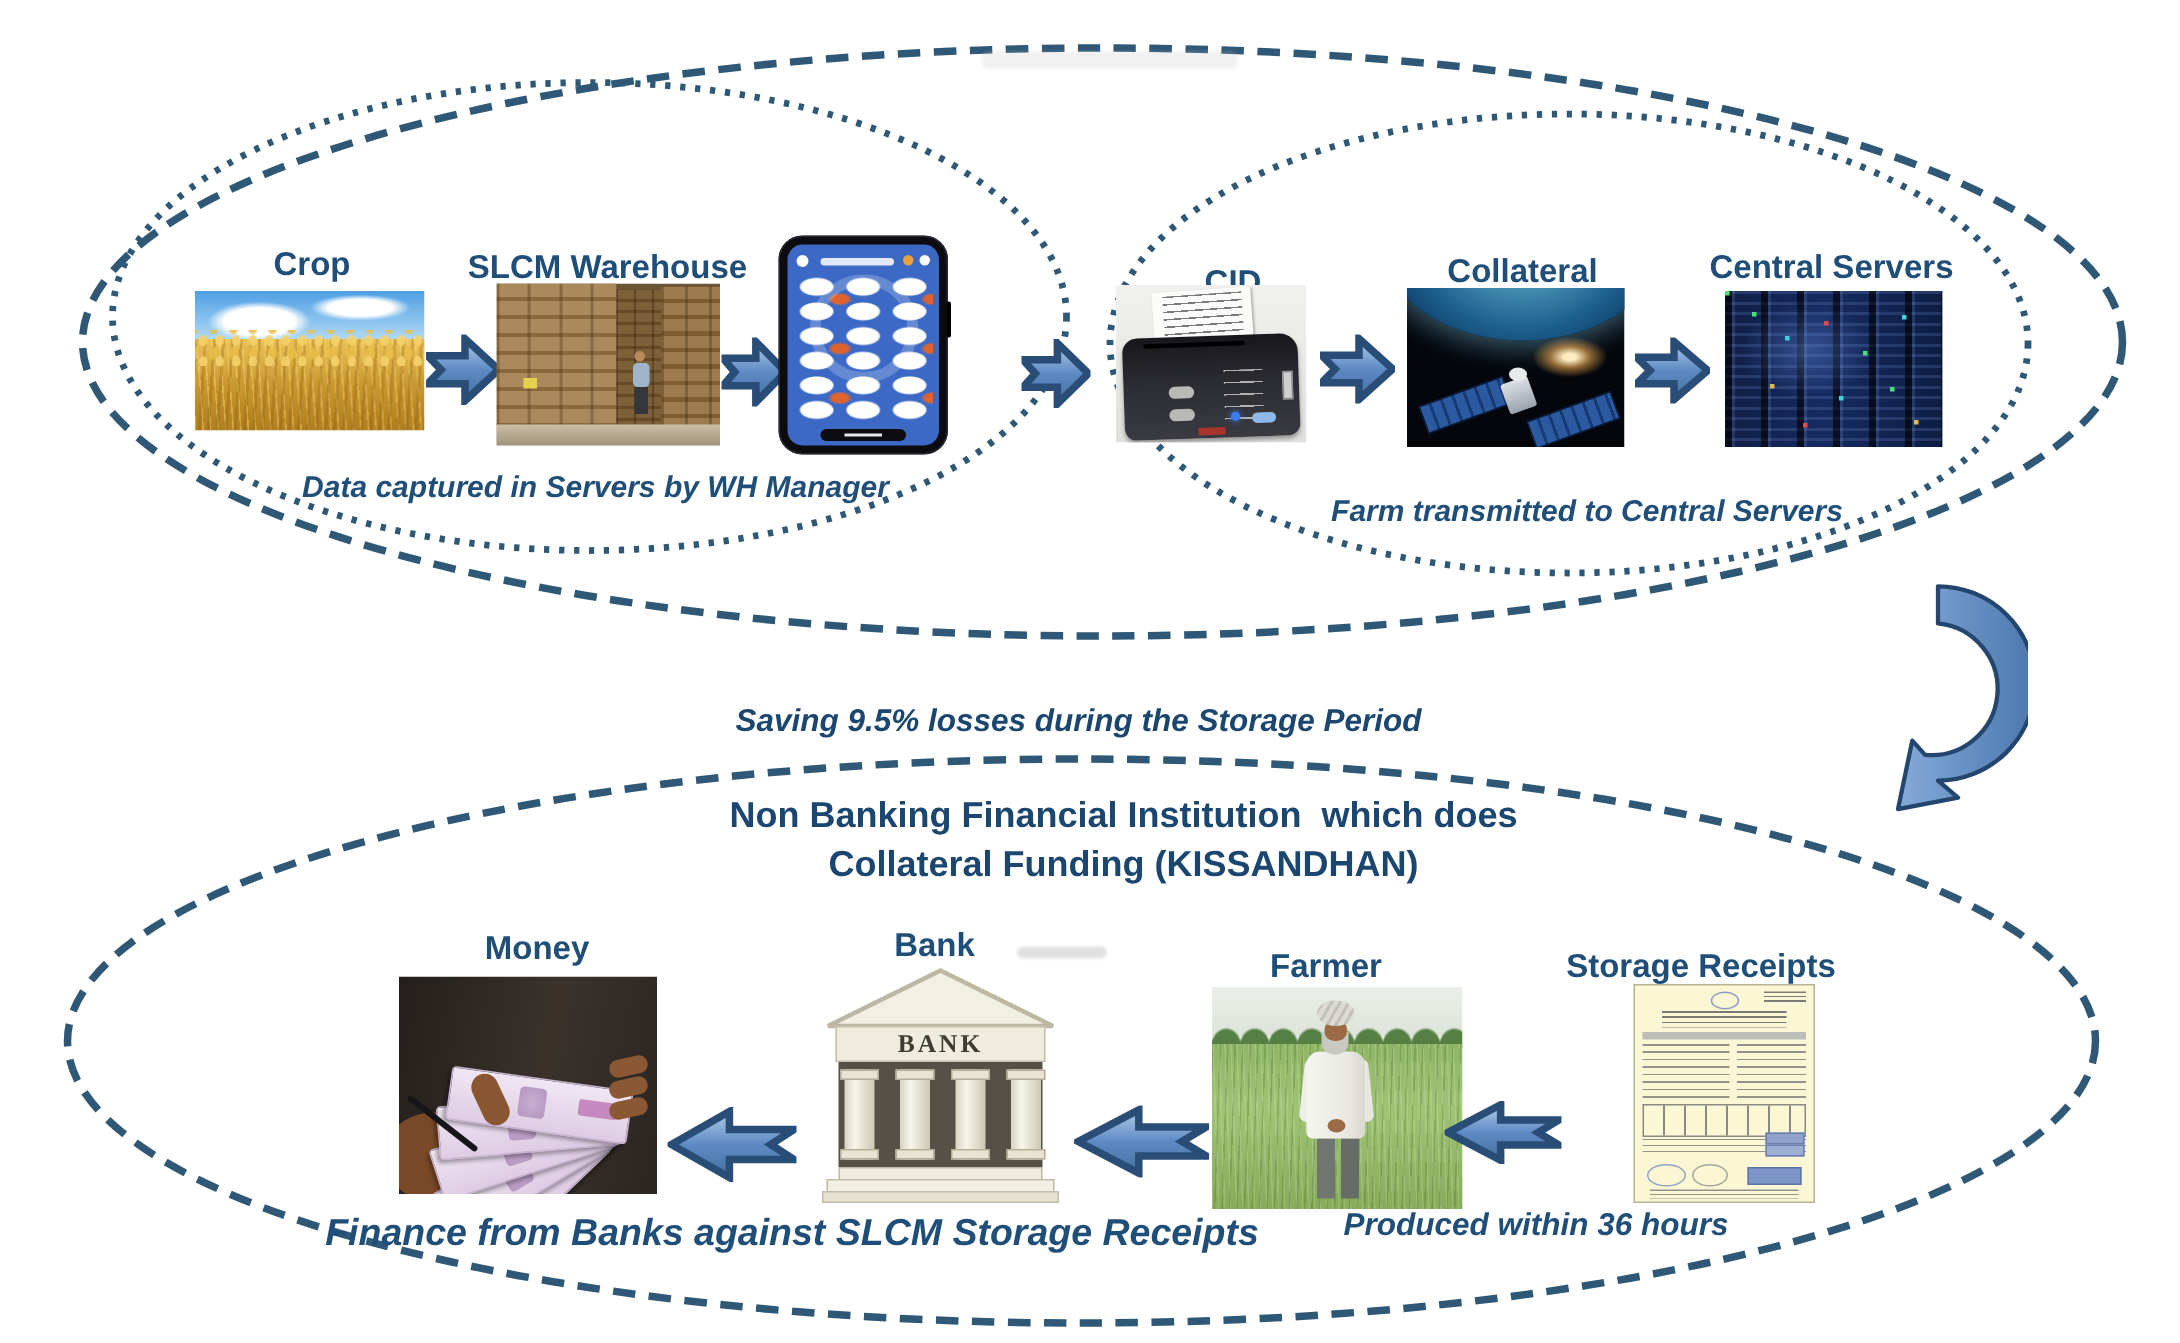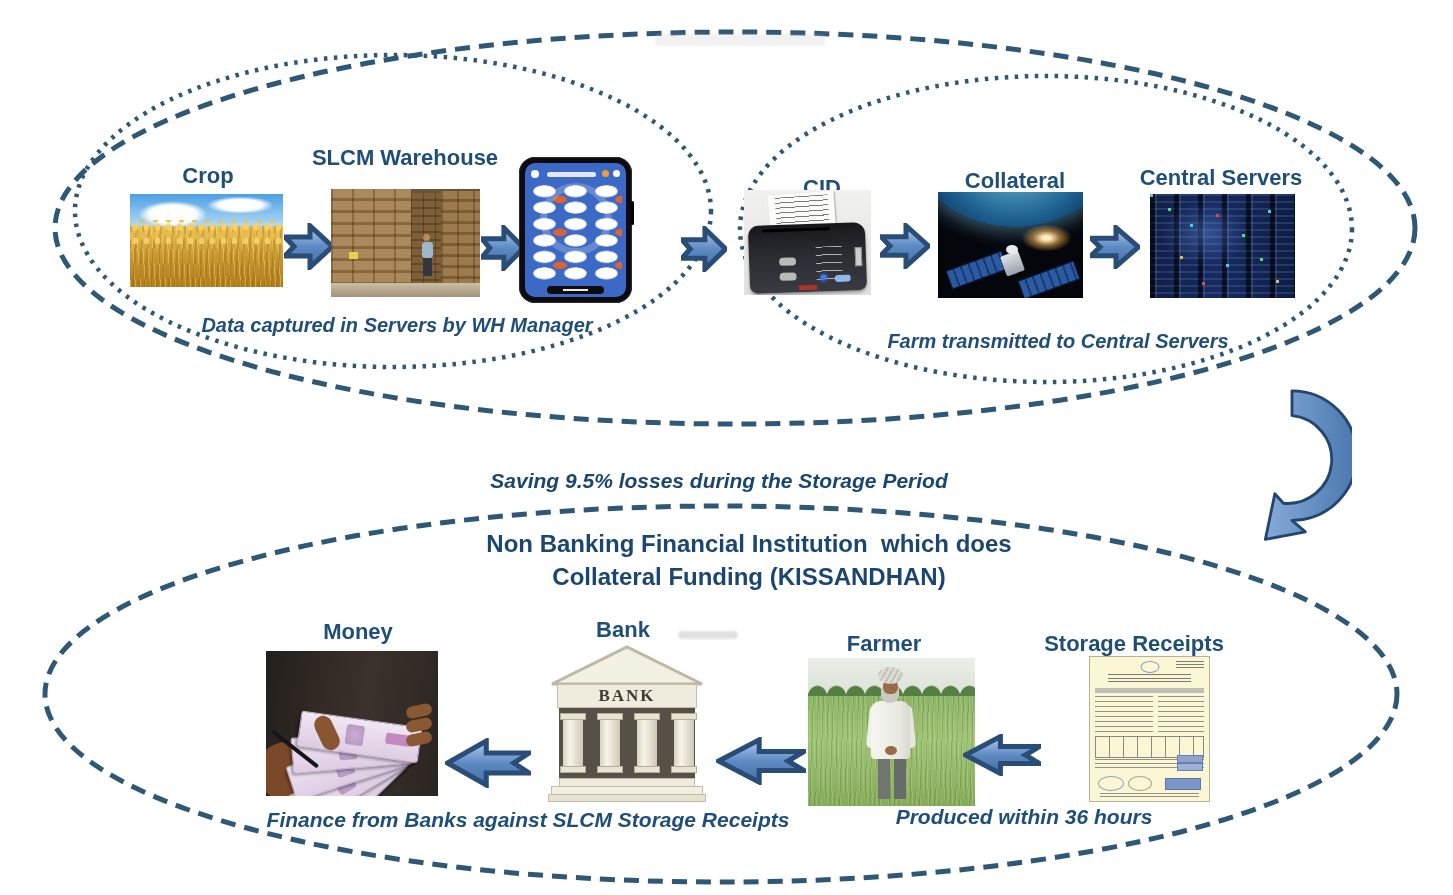--- a/index.html
+++ b/index.html
@@ -221,21 +221,21 @@
   <div class="imgbox" style="left:130px;top:194px;width:153px;height:93px">
     <div class="crop-sky"></div>
     <div class="crop-field"></div>
     <div class="crop-heads"></div>
   </div>
 
   <svg class="flow-arrow" style="left:284px;top:223px" width="50" height="47" viewBox="0 0 100 100" preserveAspectRatio="none">
     <polygon points="2,30 52,30 52,6 97,50 52,94 52,70 2,70 20,50" fill="url(#agrad)" stroke="#2A4D78" stroke-width="5" vector-effect="non-scaling-stroke"></polygon>
   </svg>
 
-  <div class="nodelbl" style="left:405px;top:145px">SLCM Warehouse</div>
+  <div class="nodelbl" style="left:405px;top:165px">SLCM Warehouse</div>
   <div class="imgbox" style="left:331px;top:189px;width:149px;height:108px">
     <div class="wh-bg"></div>
     <div class="wh-wl"></div>
     <div class="wh-ai"></div>
     <div class="wh-wr"></div>
     <div class="wh-floor"></div>
     <div class="wh-head"></div>
     <div class="wh-shirt"></div>
     <div class="wh-pants"></div>
     <div class="wh-tag"></div>
@@ -403,16 +403,16 @@
     <div class="rcp-table"></div>
     <div class="rcp-l2"></div>
     <div class="rcp-bA"></div>
     <div class="rcp-bB"></div>
     <div class="rcp-st1"></div>
     <div class="rcp-st2"></div>
     <div class="rcp-b3"></div>
     <div class="rcp-foot"></div>
   </div>
 
-  <div class="cap" style="left:528px;top:808px;font-size:21px">Finance from Banks against SLCM Storage Receipts</div>
+  <div class="cap" style="left:528px;top:808px;font-size:25px">Finance from Banks against SLCM Storage Receipts</div>
   <div class="cap" style="left:1024px;top:805px;font-size:21px">Produced within 36 hours</div>
 
 </div>
 
 </body></html>

